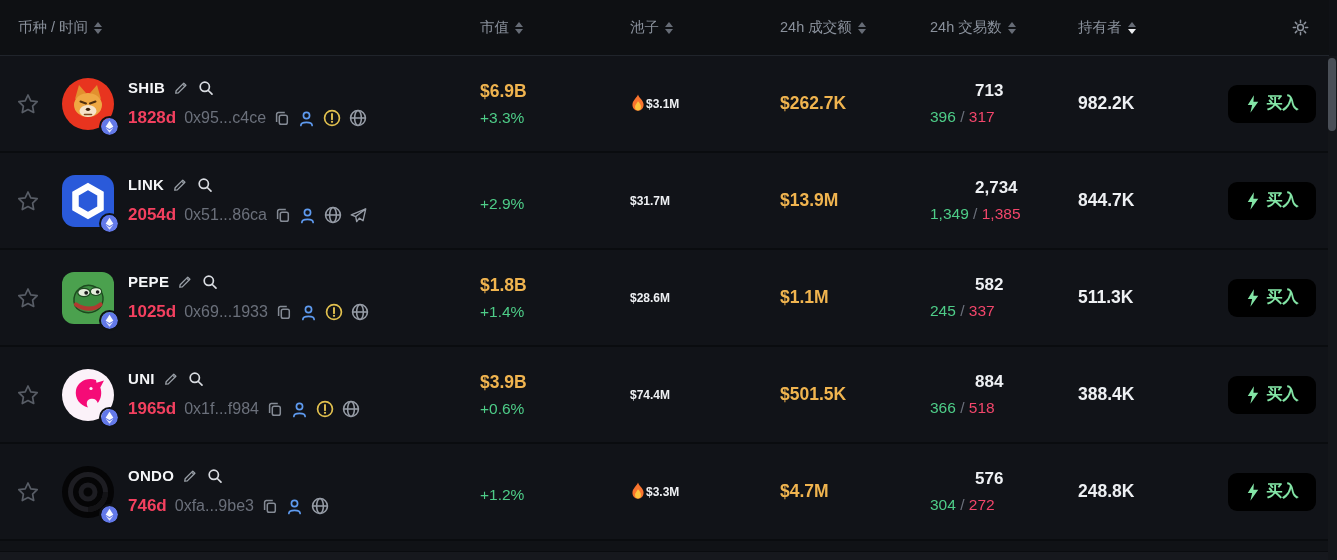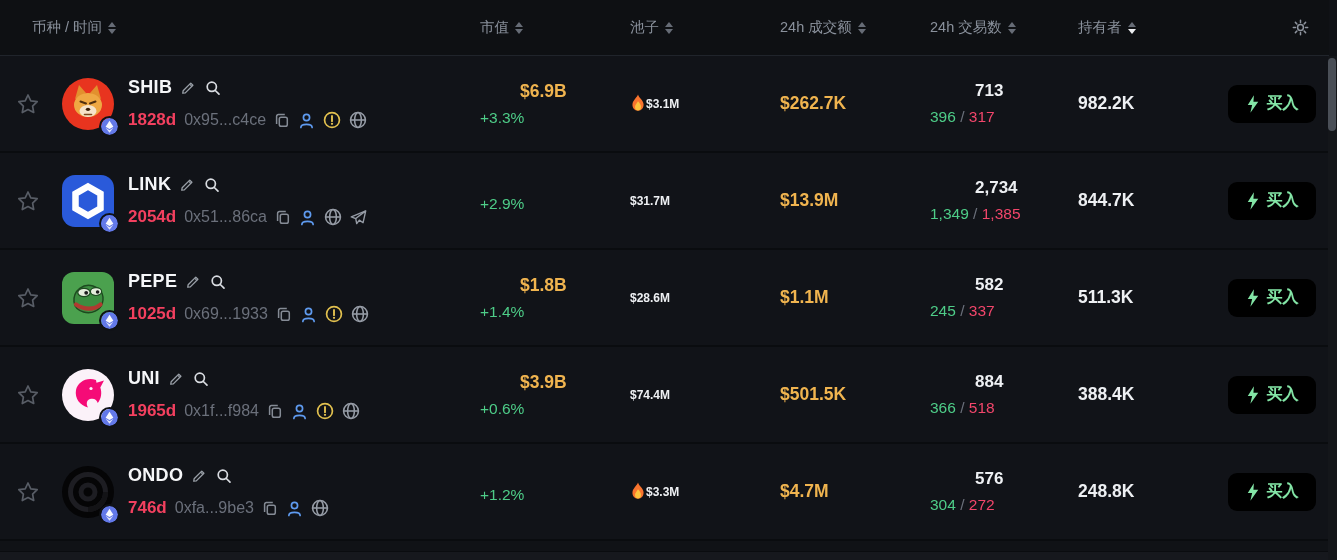--- a/index.html
+++ b/index.html
@@ -4,49 +4,49 @@
 <style>
   * { box-sizing: border-box; margin: 0; padding: 0; }
   html,body { background:#0b0d10; }
   body { font-family:"Liberation Sans","DejaVu Sans",sans-serif; -webkit-font-smoothing:antialiased; }
   .app { position:relative; width:1337px; height:560px; background:#101216; overflow:hidden; }
 
   .grid { display:grid; grid-template-columns:56px 424px 150px 150px 150px 148px 150px 1fr; align-items:center; width:1329px; }
 
   
   .header { height:56px; background:#0e1013; border-bottom:1px solid #20242b; color:#8a919c; font-size:14.5px; }
-  .h-token { grid-column:1/3; padding-left:32px; }
+  .h-token { grid-column:1/3; padding-left:18px; }
   .h-cell { display:flex; align-items:center; gap:6px; }
   .h-action { justify-content:flex-end; padding-right:20px; }
   .sort { display:flex; flex-direction:column; gap:2px; }
   .sort i { display:block; width:0; height:0; border-left:4px solid transparent; border-right:4px solid transparent; }
   .sort .up { border-bottom:5px solid #666c76; }
   .sort .down { border-top:5px solid #666c76; }
   .sort.desc .down { border-top-color:#eceef1; }
 
   
   .row { height:97px; background:#111318; border-bottom:2px solid #0a0c0f; cursor:pointer; }
   .star-cell { display:flex; justify-content:center; align-items:center; }
   .star-cell svg { cursor:pointer; }
 
   .token-cell { display:flex; align-items:center; gap:14px; padding-left:6px; }
   .avatar-wrap { position:relative; width:52px; height:52px; flex:none; cursor:pointer; }
   .avatar-wrap > svg.avatar { display:block; width:52px; height:52px; }
   .chain-badge { position:absolute; right:-6px; bottom:-7px; width:21px; height:21px; border-radius:50%; border:2px solid #101216; overflow:hidden; }
   .chain-badge svg { display:block; }
 
   .line1 { display:flex; align-items:center; gap:9px; }
-  .symbol { color:#f5f6f8; font-weight:bold; font-size:18px; letter-spacing:.3px; cursor:pointer; }
+  .symbol { color:#f5f6f8; font-weight:bold; font-size:15px; letter-spacing:.3px; cursor:pointer; }
   .line1 svg { cursor:pointer; }
   .line2 { display:flex; align-items:center; gap:8px; margin-top:12px;justify-content:flex-end; }
   .line2 svg { cursor:pointer; }
   .age { color:#f3405f; font-weight:bold; font-size:17px; }
   .address { color:#6b707b; font-size:16px; }
 
-  .mcap { color:#f0b44f; font-weight:bold; font-size:17.5px;margin-left:40px; }
+  .mcap { color:#f0b44f; font-weight:bold; font-size:17.5px; }
   .change { color:#4ecd88; font-size:15.5px; margin-top:7px; }
   .pool-cell { display:flex; align-items:center; color:#eef0f3; font-weight:bold; font-size:12px; }
   .vol-cell { color:#f0b44f; font-weight:bold; font-size:17.5px; }
   .txn-total { color:#eef0f3; font-weight:bold; font-size:17px;margin-left:45px; }
   .txn-sub { margin-top:7px; font-size:15.5px; color:#6b707b; }
   .buys { color:#4ecd88; } .sells { color:#f2466b; }
   .holders-cell { color:#eef0f3; font-weight:bold; font-size:17.5px; }
 
   .action-cell { display:flex; }
   .buy-btn { width:88px; height:38px; border:none; border-radius:9px; background:#000000; display:flex; align-items:center; justify-content:center; gap:7px; color:#83e5a6; font-weight:bold; font-size:16px; font-family:inherit; cursor:pointer; }

